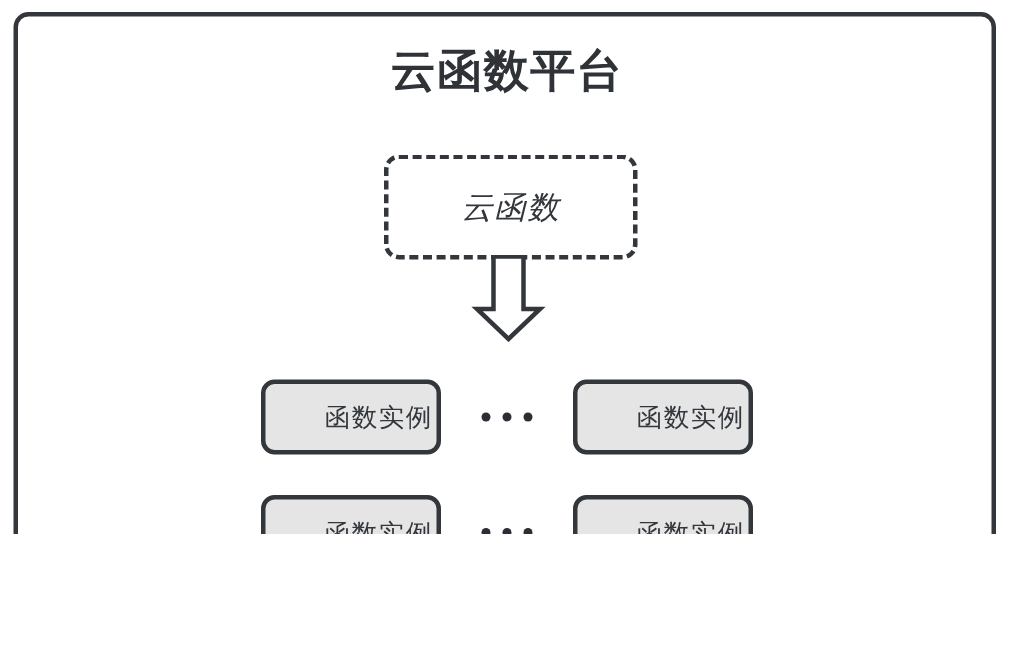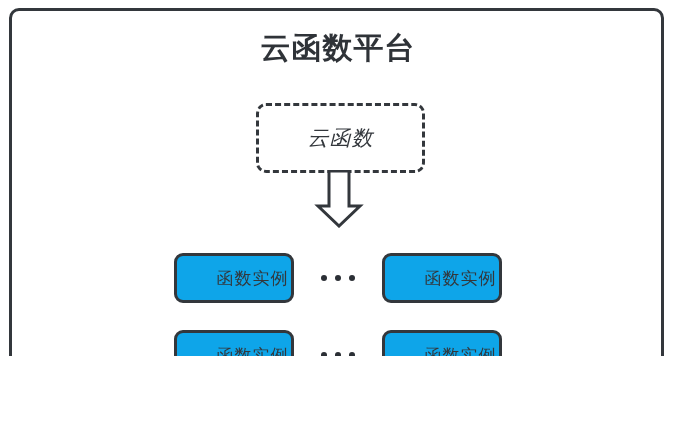--- a/index.html
+++ b/index.html
@@ -85,21 +85,21 @@
   }
   #instance-row-1 { top: 253px; }
   #instance-row-2 { top: 330px; }
 
   .instance-box {
     width: 120px;
     height: 50px;
     border: 3px solid #33373c;
     border-radius: 9px;
     box-sizing: border-box;
-    background: #0ea5e9;
+    background: #e5e5e5;
     display: flex;
     align-items: center;
     justify-content: center;
     padding-left: 37px;
   }
   .instance-box .box-label {
     font-size: 17px;
     color: #33373c;
     letter-spacing: 1px;
     white-space: nowrap;

